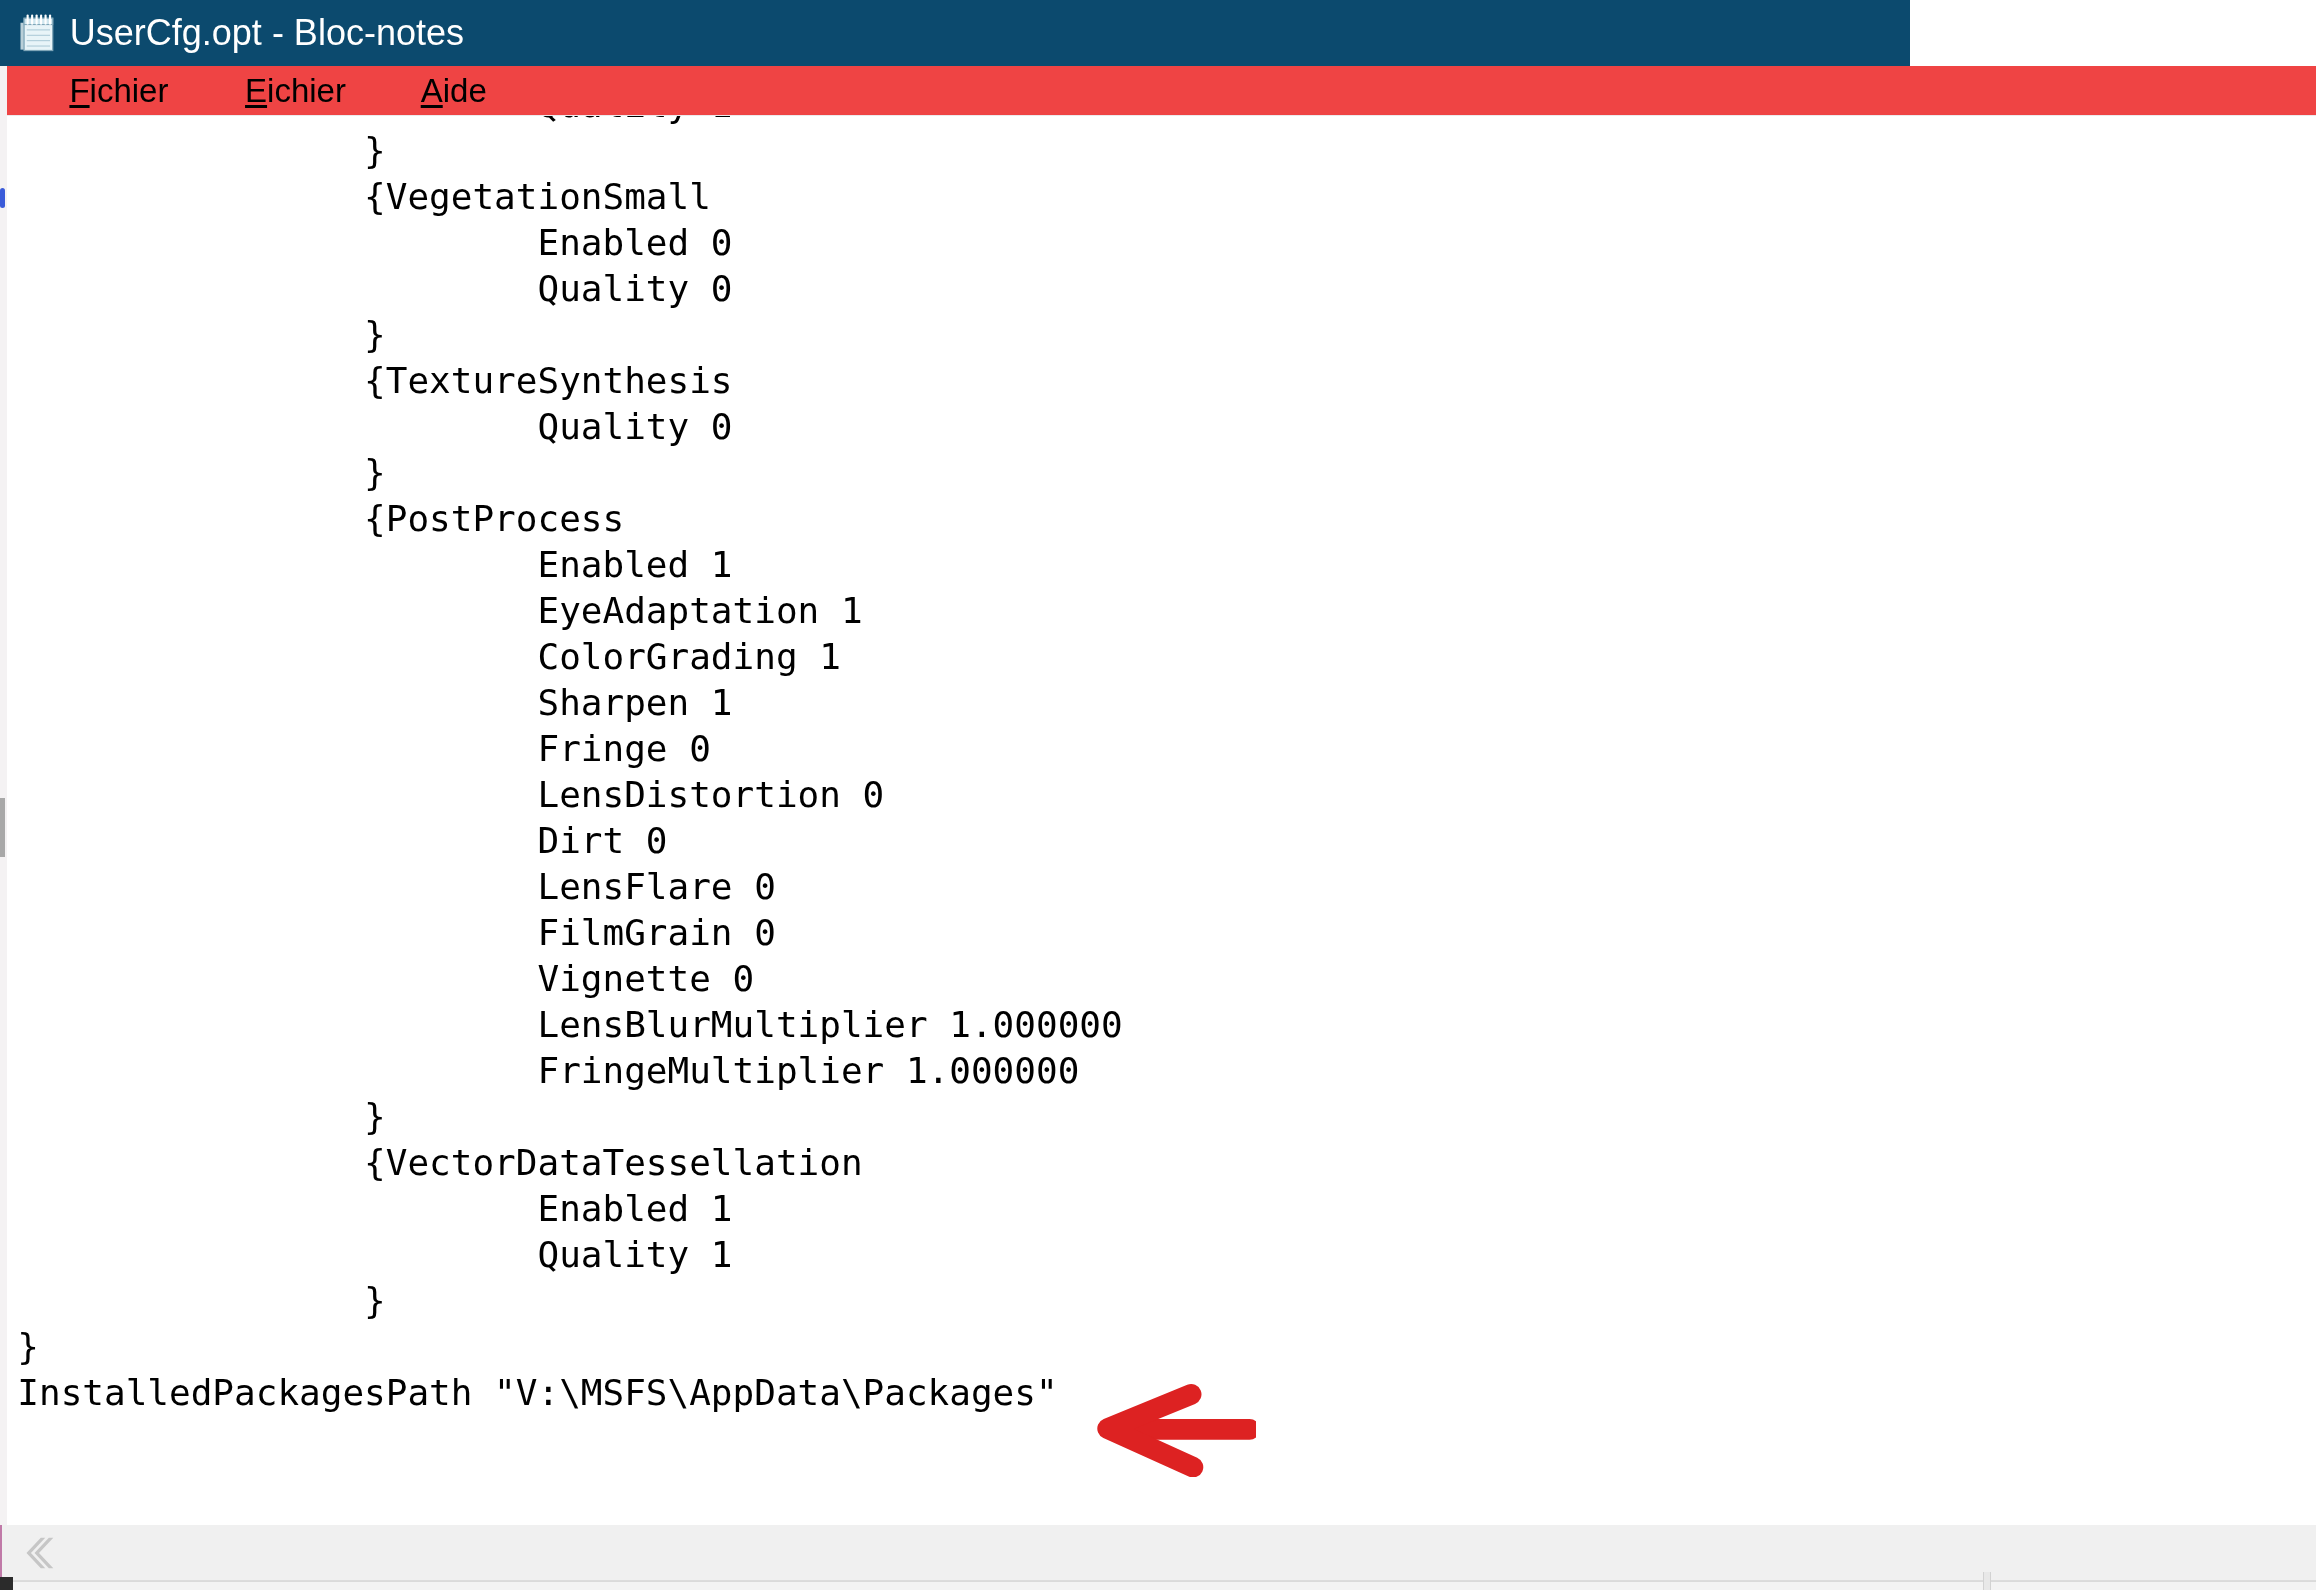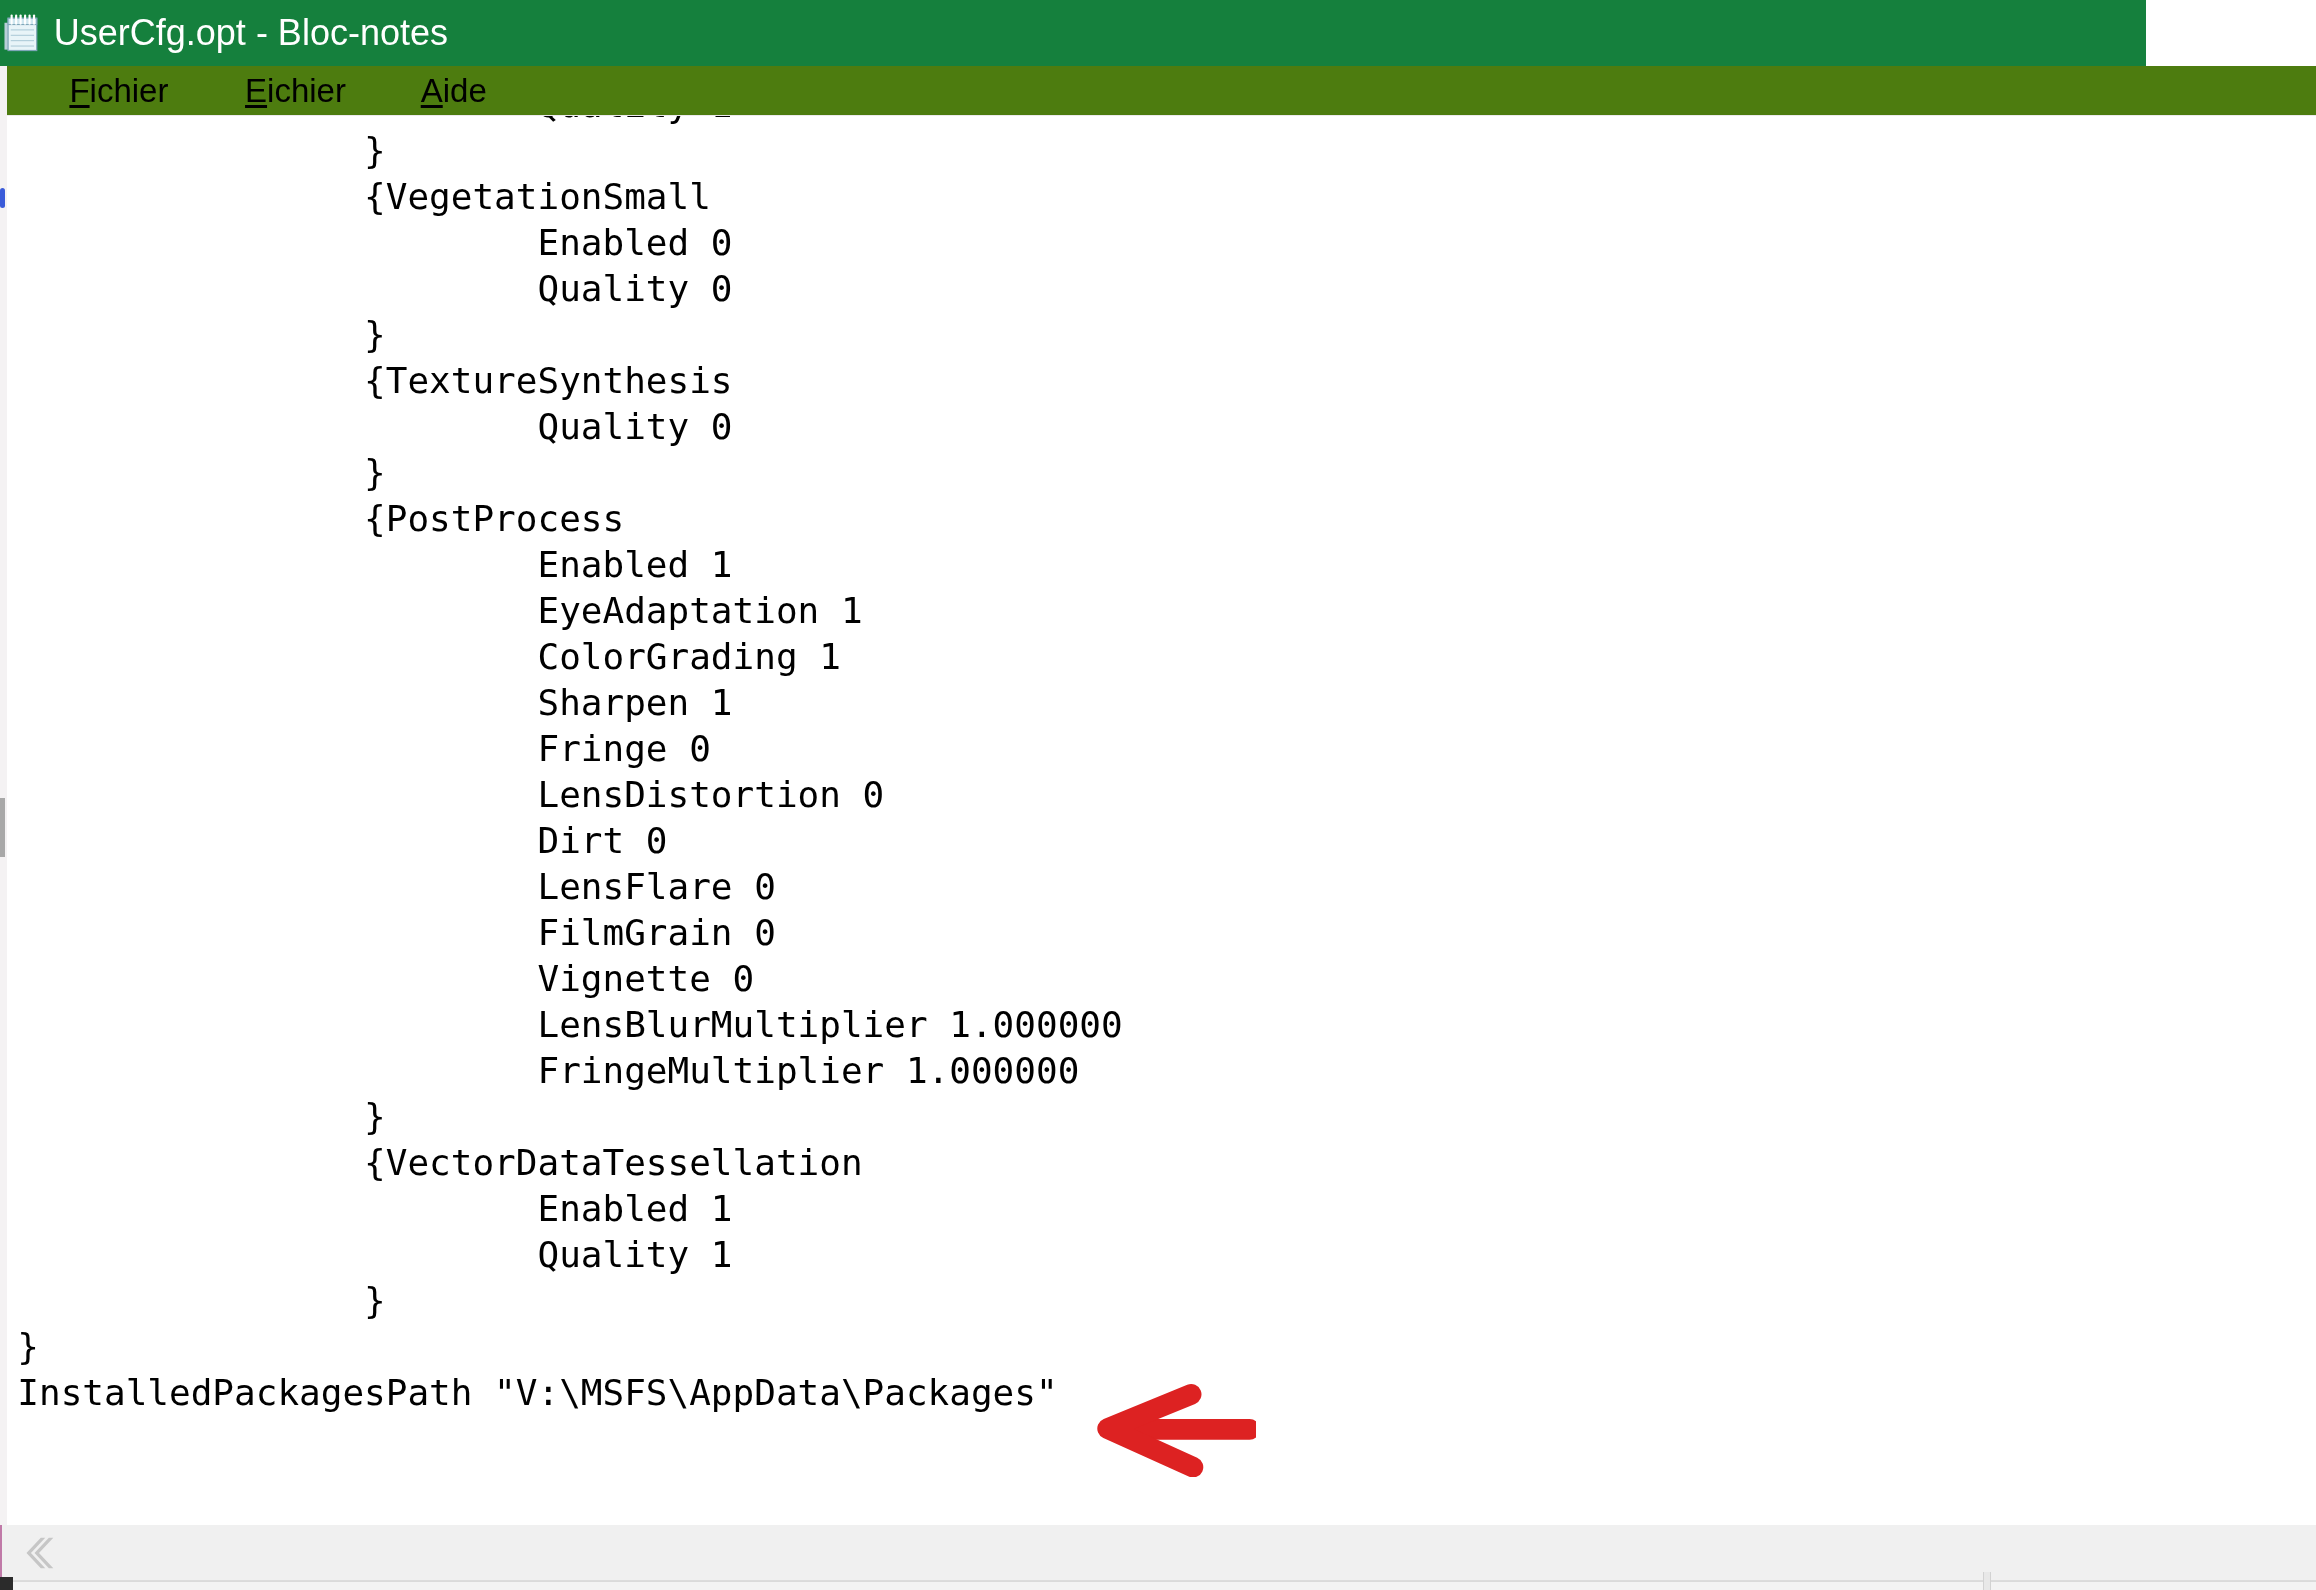--- a/index.html
+++ b/index.html
@@ -18,26 +18,27 @@
     overflow: hidden;
     background: #ffffff;
     box-sizing: border-box;
   }
 
   
   .titlebar {
     position: absolute;
     left: 0;
     top: 0;
-    width: 2146px;
+    width: 1910px;
     height: 66px;
-    background: #15803d;
+    background: #0c4a6e;
     display: flex;
     align-items: center;
     box-sizing: border-box;
+    padding-left: 16px;
   }
   .title-icon {
     width: 43px;
     height: 43px;
     position: relative;
     flex: 0 0 auto;
     margin-right: 10.8px;
   }
   .title-text {
     color: #ffffff;
@@ -48,21 +49,21 @@
     white-space: pre;
   }
 
   
   .menubar {
     position: absolute;
     left: 0;
     top: 66px;
     width: 2317px;
     height: 50px;
-    background: #4d7c0f;
+    background: #ef4444;
     box-sizing: border-box;
     display: flex;
     align-items: center;
     padding-left: 14.4px;
     border-bottom: 0.9px solid #eceaec;
   }
   .menu-item {
     color: #000000;
     font-size: 33px;
     line-height: 1;

